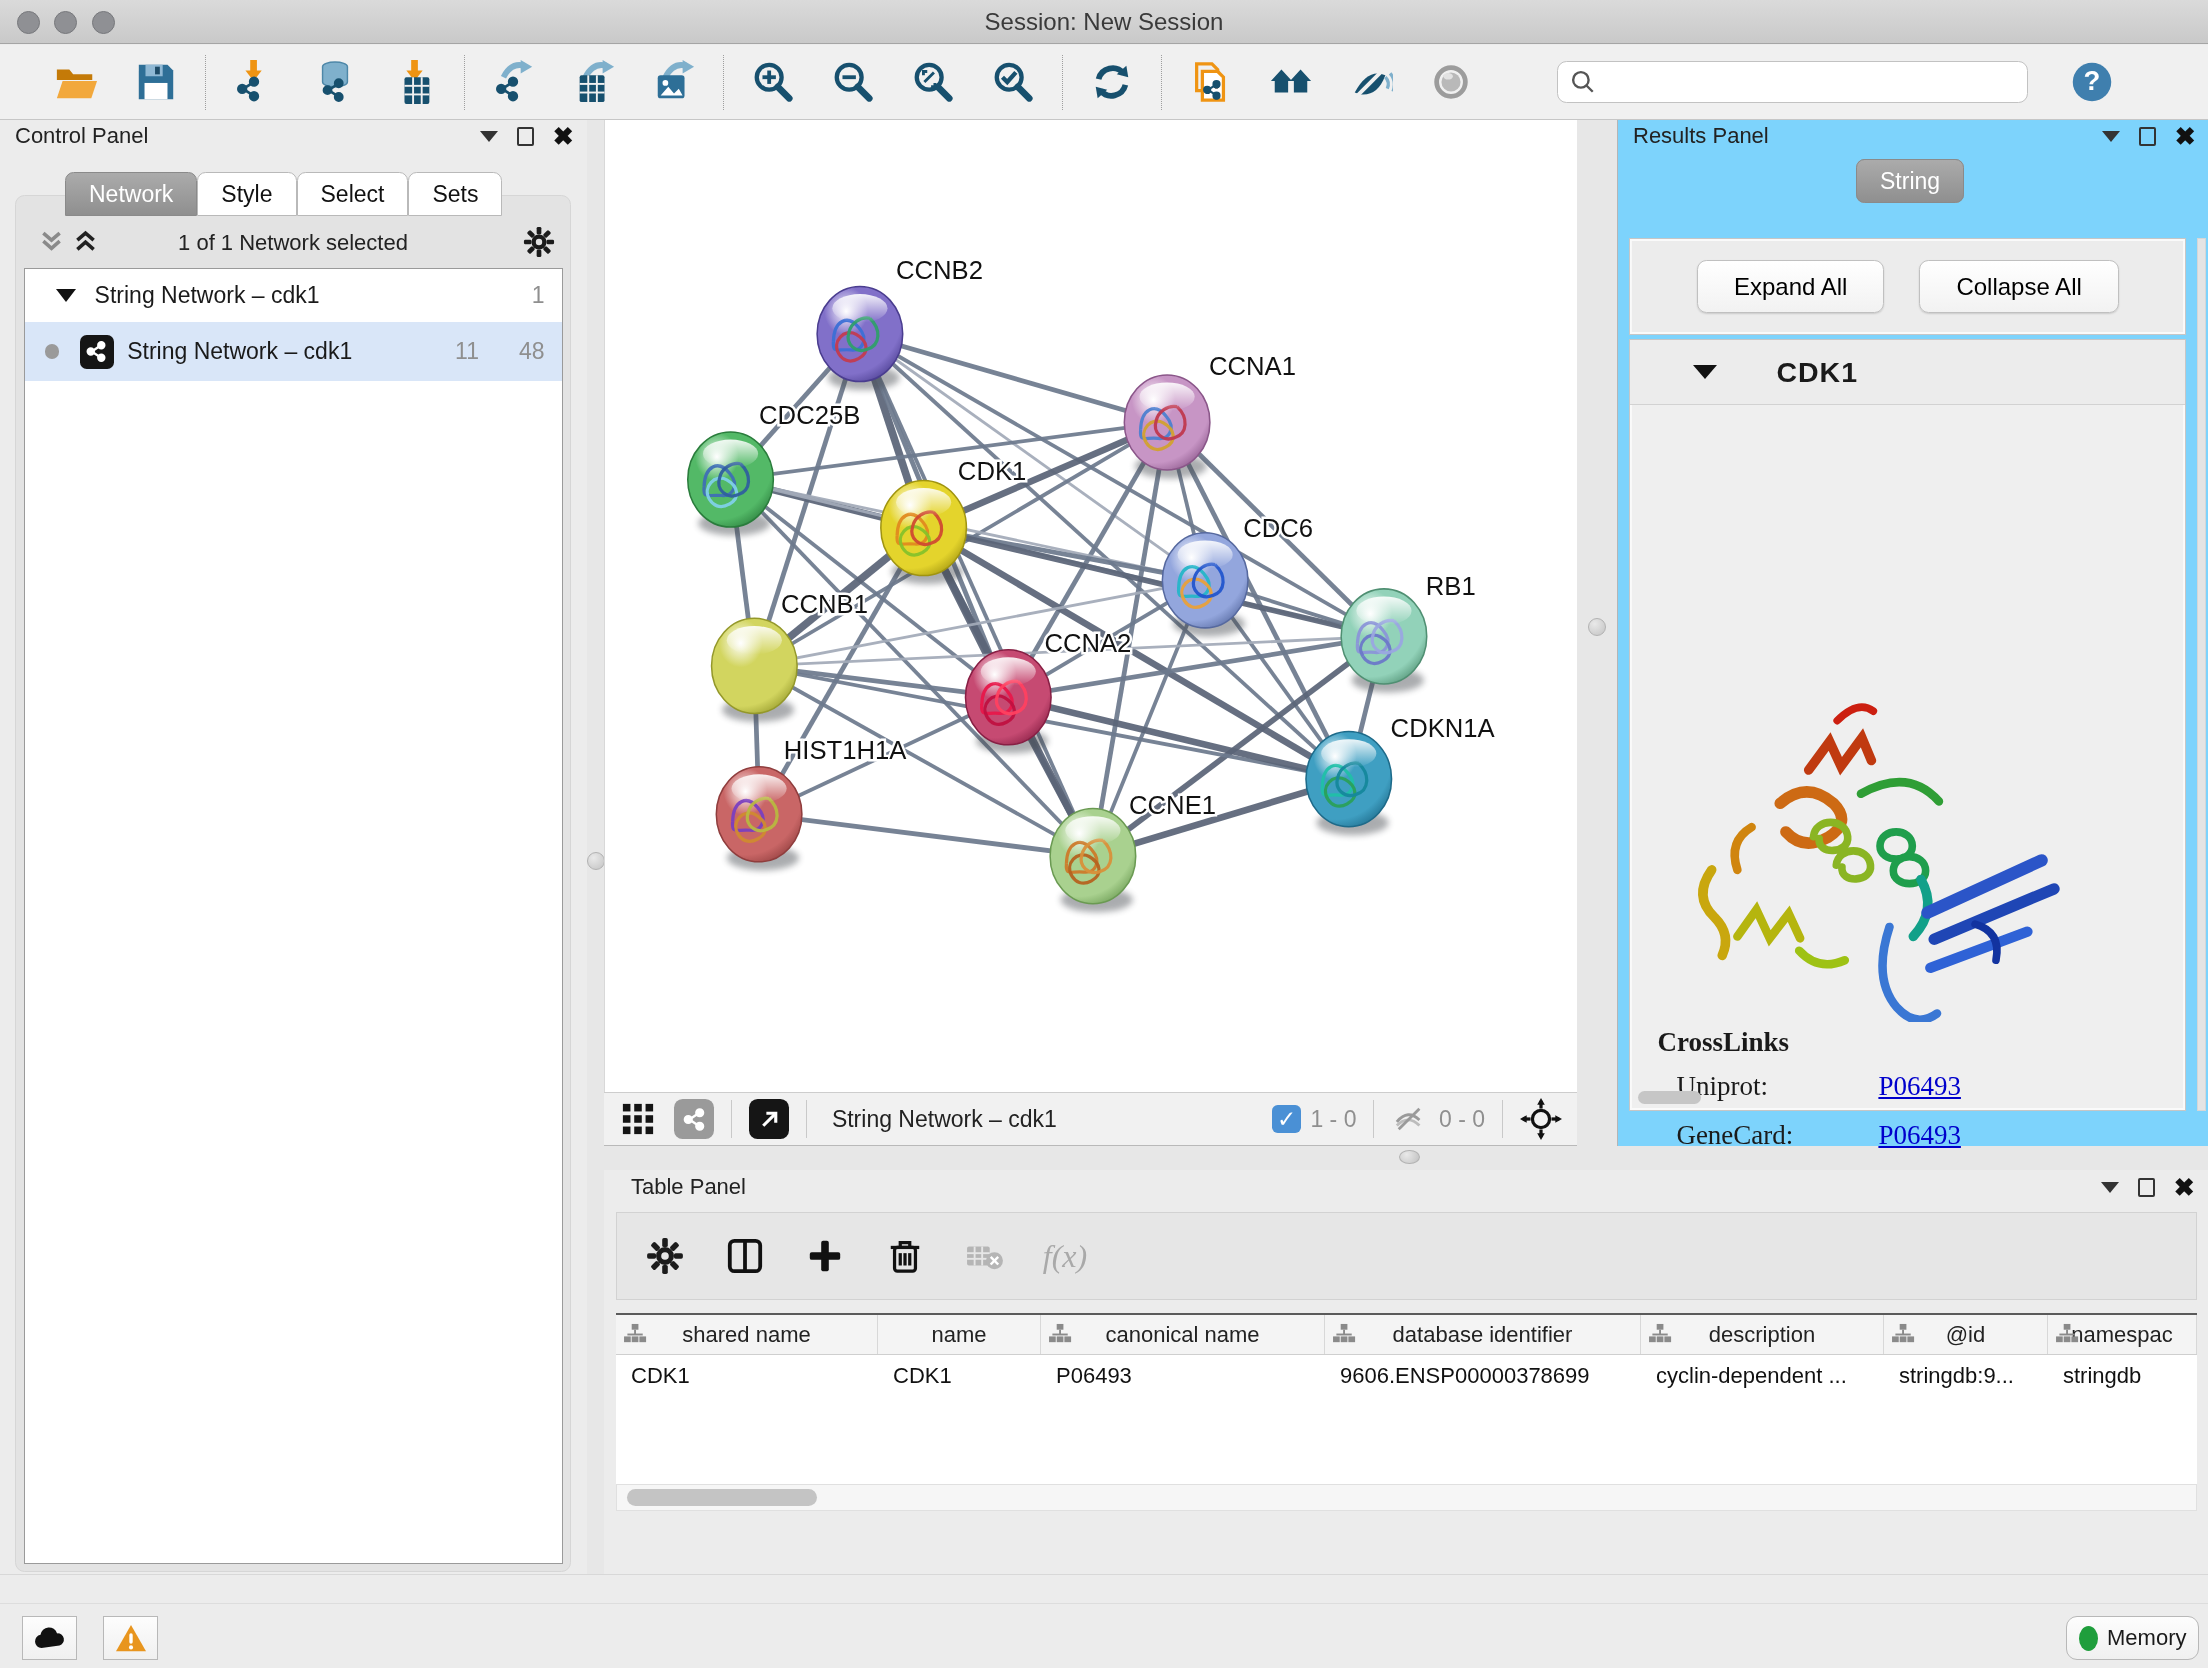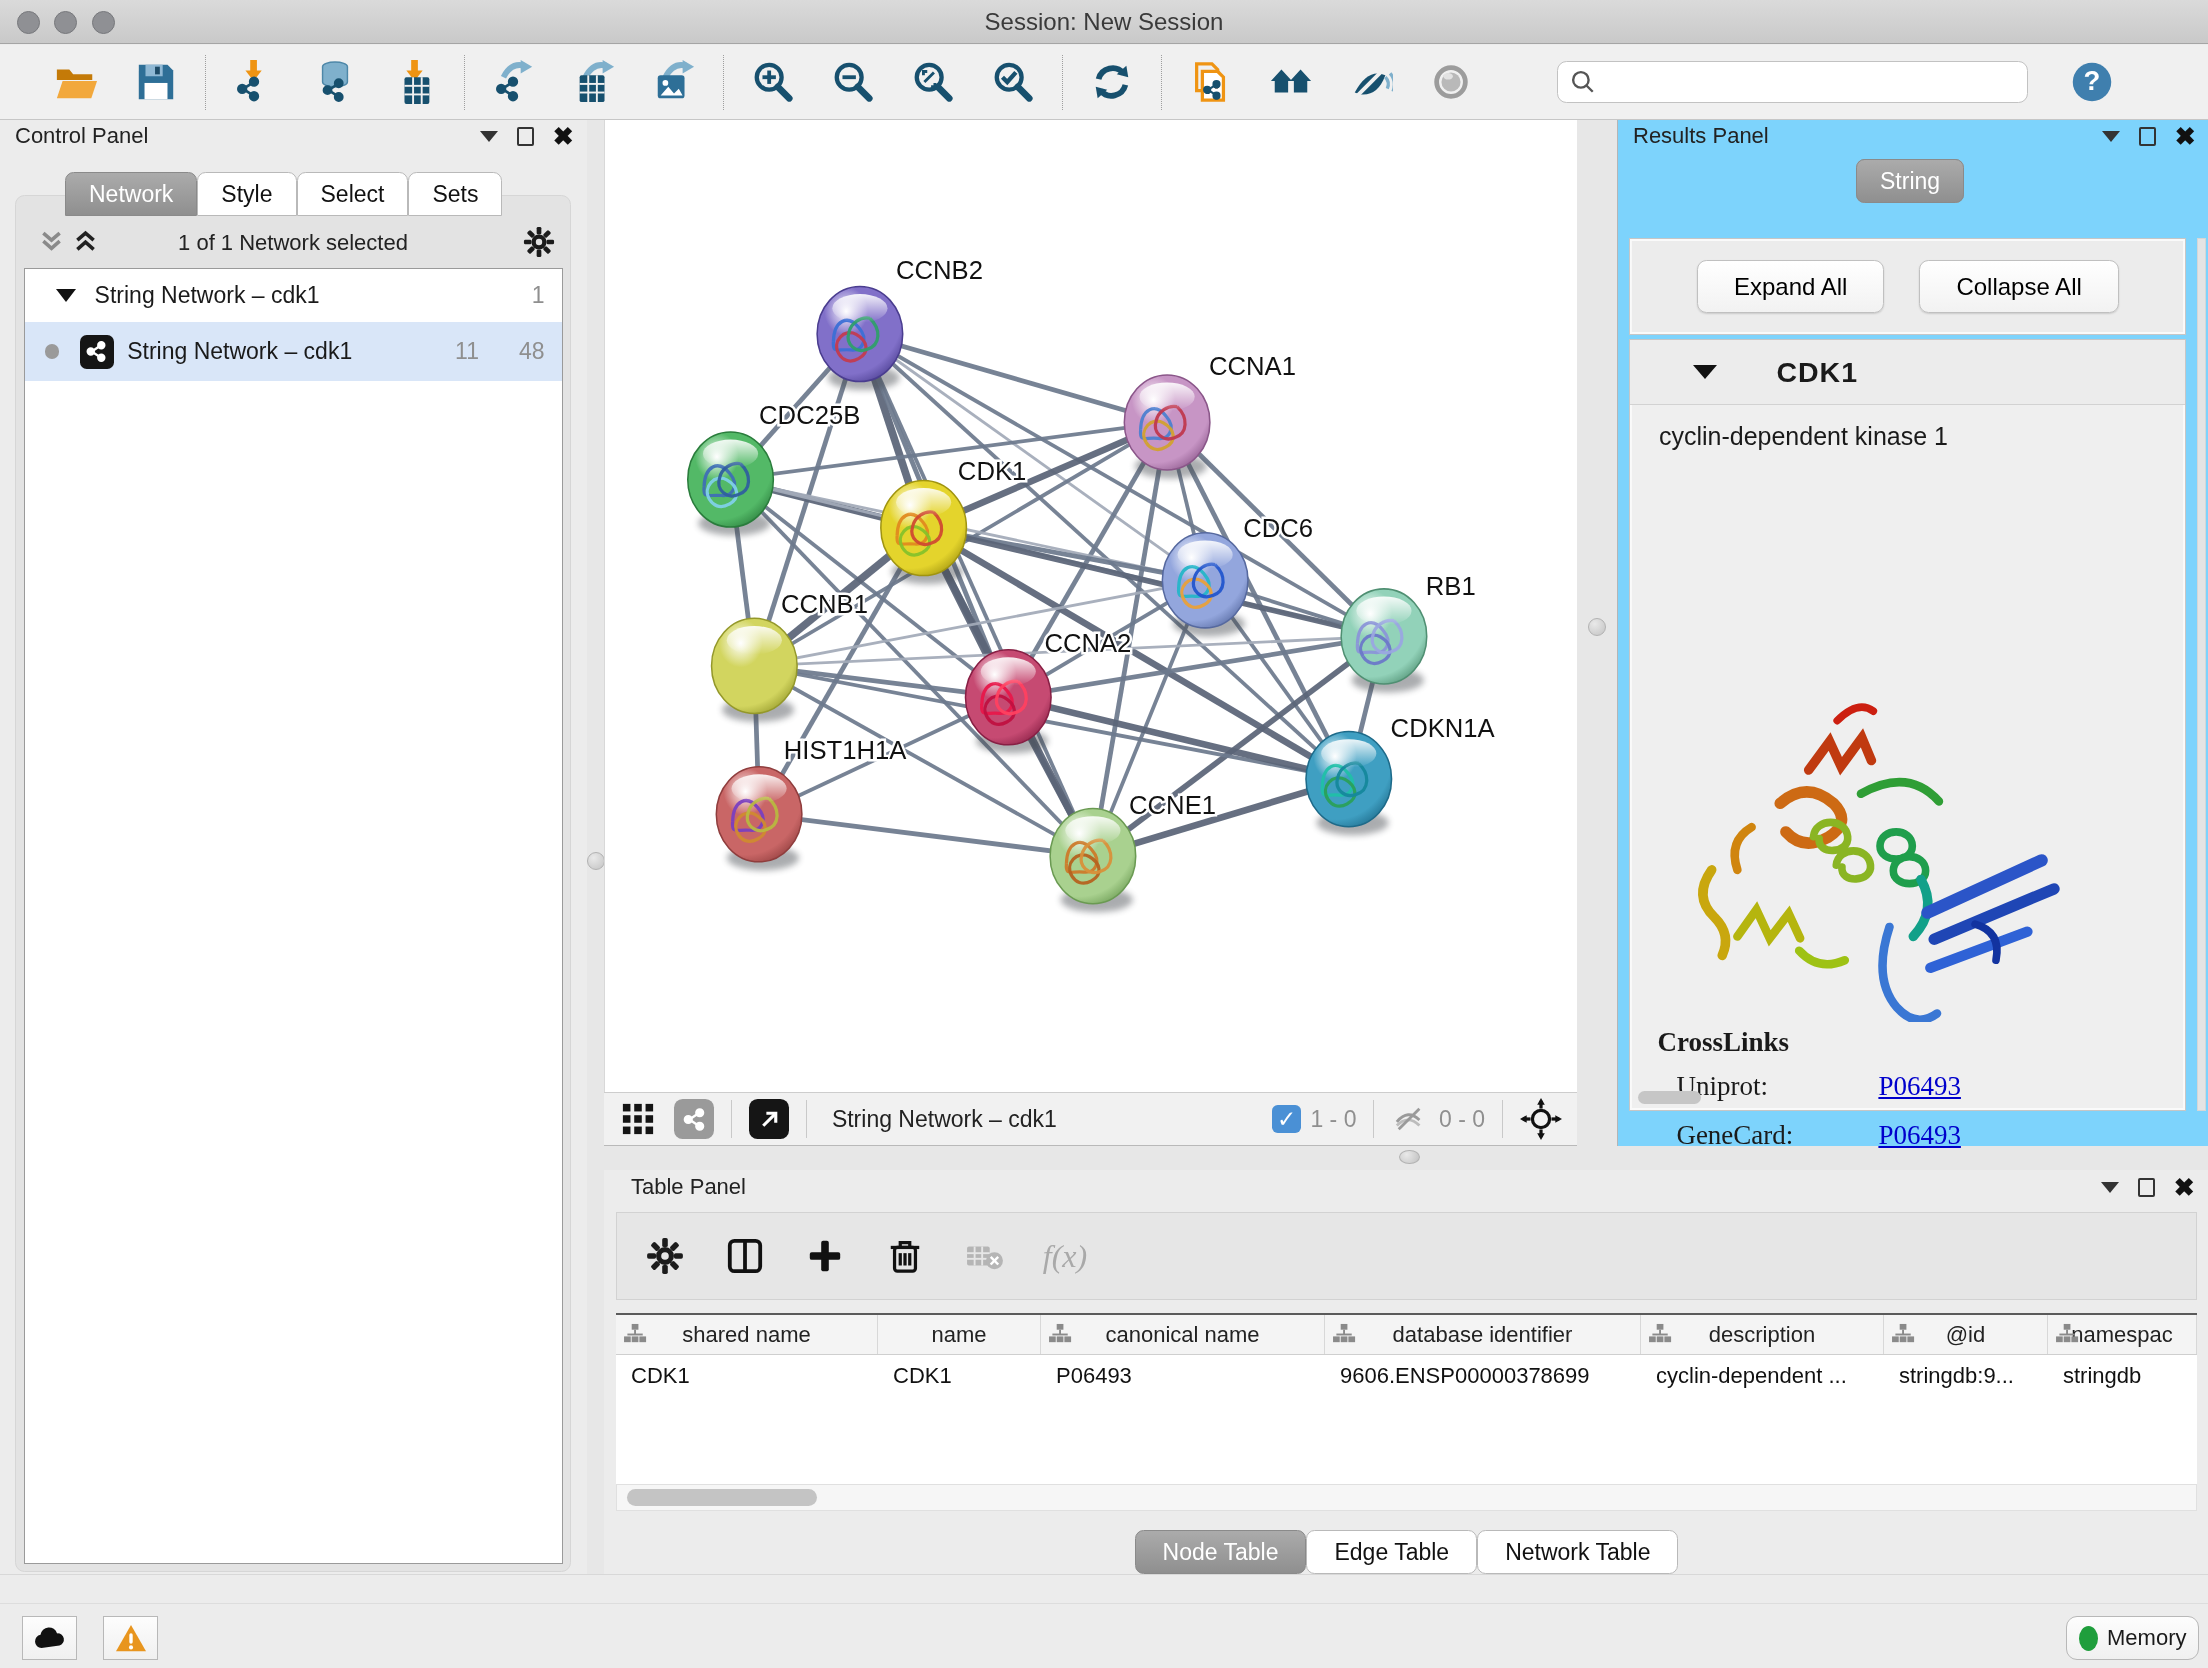--- a/index.html
+++ b/index.html
@@ -831,21 +831,20 @@
     <div class="rp-tab"><span class="tabbtn sel" style="border-radius:8.6px">String</span></div>
     <div class="rp-box1">
       <button class="rp-btn">Expand All</button>
       <button class="rp-btn">Collapse All</button>
     </div>
     <div class="rp-box2">
       <div class="rp-entry-head">
         <span class="tri"></span>
         <span class="rp-gene">CDK1</span>
       </div>
-      <div class="rp-desc">cyclin-dependent kinase 1</div>
       <div class="rp-protein">
         <svg width="409" height="328" viewBox="0 0 430 345">
           <g fill="none" stroke-linecap="round">
             <path d="M160,28 q22,-22 38,-10" stroke="#cc1f10" stroke-width="8"></path>
             <path d="M130,80 l22,-30 l12,26 l22,-30 l10,24" stroke="#c03a10" stroke-width="10"></path>
             <path d="M100,115 q28,-24 56,0 q20,20 -6,36 q-26,14 -44,-6" stroke="#cd6a14" stroke-width="12"></path>
             <path d="M70,140 q-25,15 -15,45" stroke="#d0850e" stroke-width="9"></path>
             <path d="M28,185 q-20,28 3,50 q18,18 8,40" stroke="#c9a70e" stroke-width="10"></path>
             <path d="M55,255 l20,-28 l14,30 l20,-26 l12,26" stroke="#b5b50e" stroke-width="9"></path>
             <path d="M120,270 q20,22 48,10" stroke="#9ec214" stroke-width="9"></path>
@@ -1059,25 +1058,20 @@
             <div class="td" style="width: 316px;">9606.ENSP00000378699</div>
             <div class="td" style="width: 243px;">cyclin-dependent ...</div>
             <div class="td" style="width: 164px;">stringdb:9...</div>
             <div class="td" style="width: 149px;">stringdb</div>
           </div>
         </div>
     </div>
     <div class="tp-hscroll">
       <div class="tp-hthumb"></div>
     </div>
-    <div class="tp-tabs" id="tp-tabs">
-        <span class="tabbtn sel">Node Table</span>
-        <span class="tabbtn">Edge Table</span>
-        <span class="tabbtn">Network Table</span>
-      </div>
   </div>
 
   <div id="statusbar">
     <div class="innerline"></div>
     <div class="sb-btn" id="cloud-btn">
       <svg width="36" height="27" viewBox="0 0 38 28">
           <path d="M10,24 a7,7 0 0 1 -1,-13.9 a9,9 0 0 1 17.5,-1.5 a6.5,6.5 0 0 1 2.5,12.7 z" fill="#111"></path>
         </svg>
     </div>
     <div class="sb-btn" id="warn-btn">

